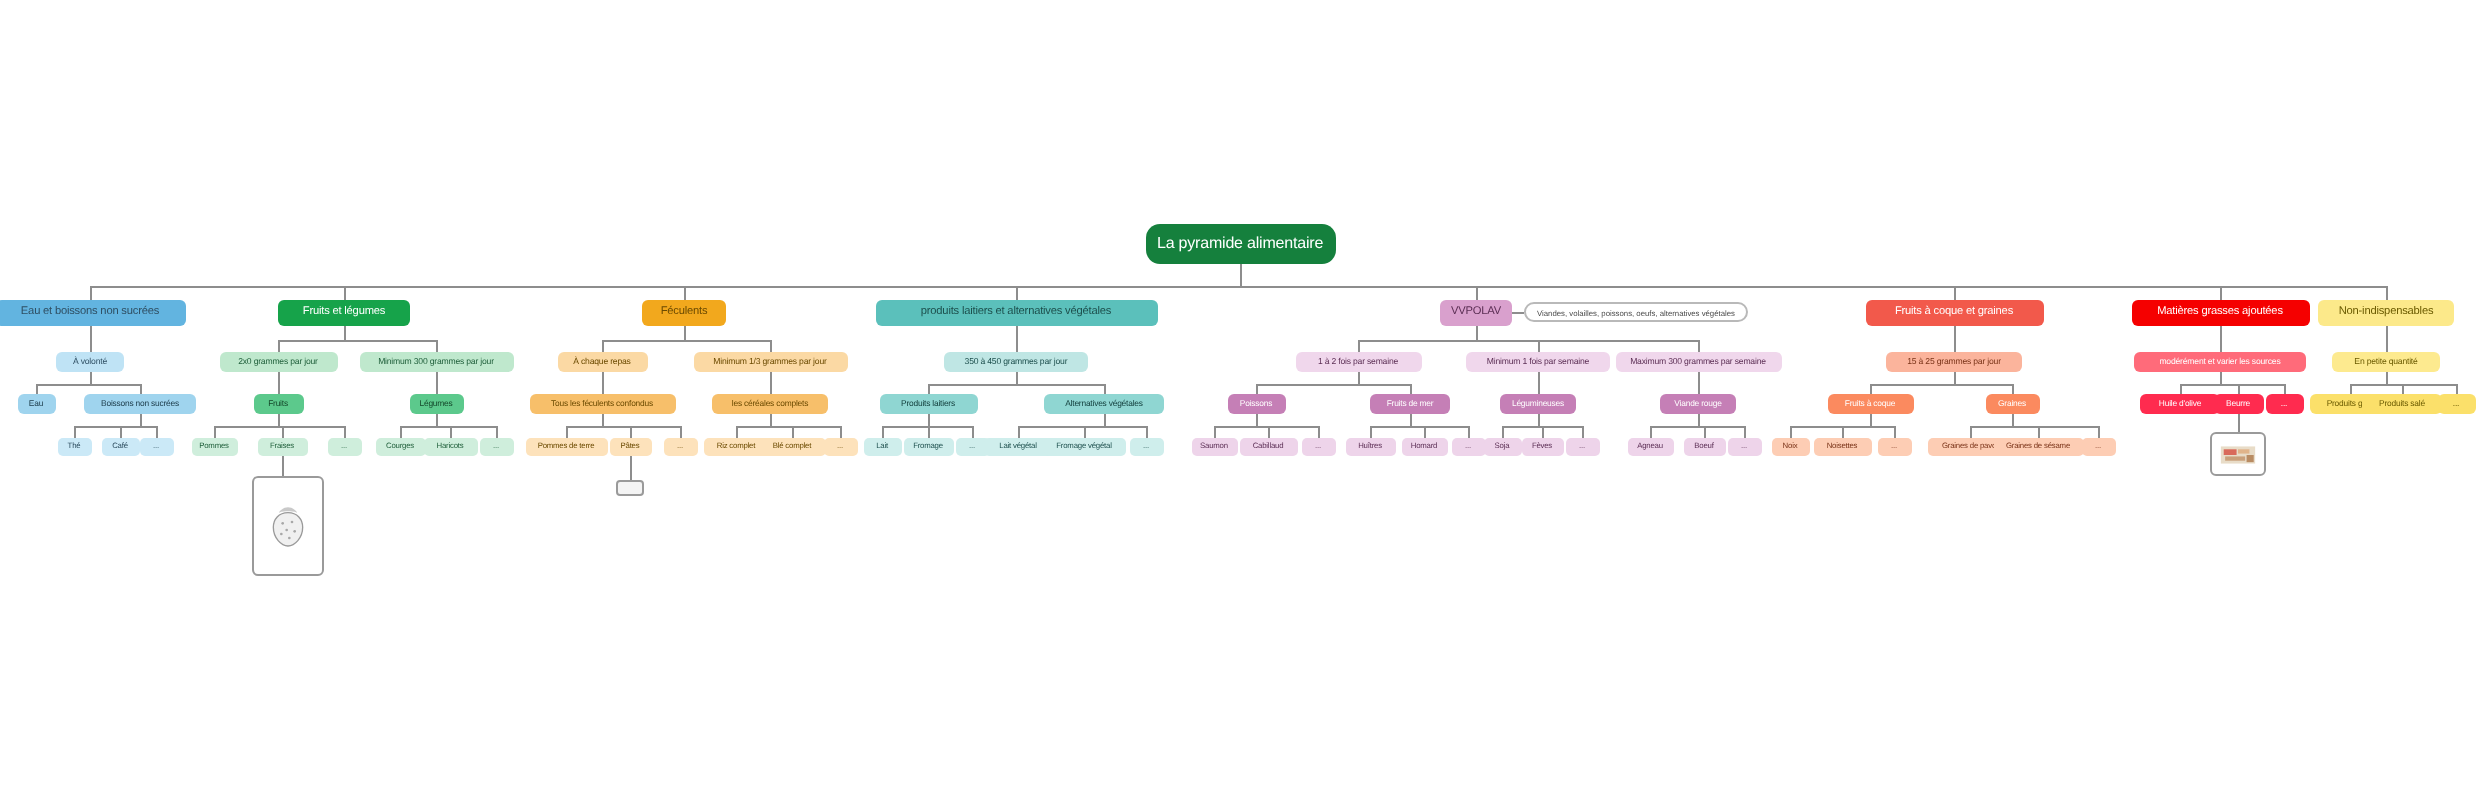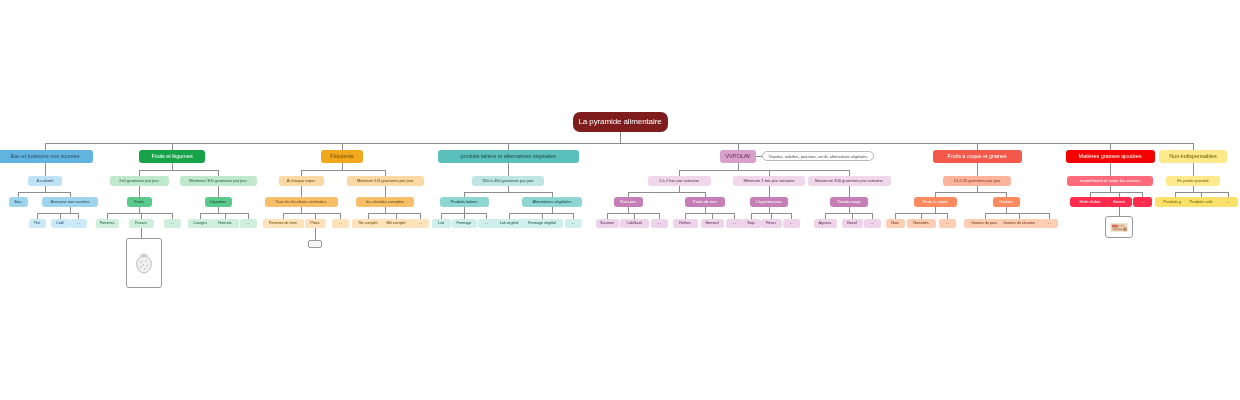--- a/index.html
+++ b/index.html
@@ -21,21 +21,21 @@
     display:flex;align-items:center;justify-content:center;
     text-align:center;
     line-height:1.05;
     border-radius:3px;
     color:#ffffff;
     white-space:nowrap;
     letter-spacing:-0.1px;
     overflow:hidden;
   }
   .root{
-    background:#7f1d1d;color:#ffffff;
+    background:#15803d;color:#ffffff;
     border-radius:7px;
     font-size:8px;
     padding:0 6px;
   }
   
   .cat{font-size:5.6px;border-radius:3px;}
   .c-water{background:#62b4e0;color:#2f4f63;}
   .c-fruit{background:#16a34a;color:#ffffff;}
   .c-starch{background:#f2a81d;color:#6b4a00;}
   .c-dairy{background:#5bc0bb;color:#1d4f4d;}

